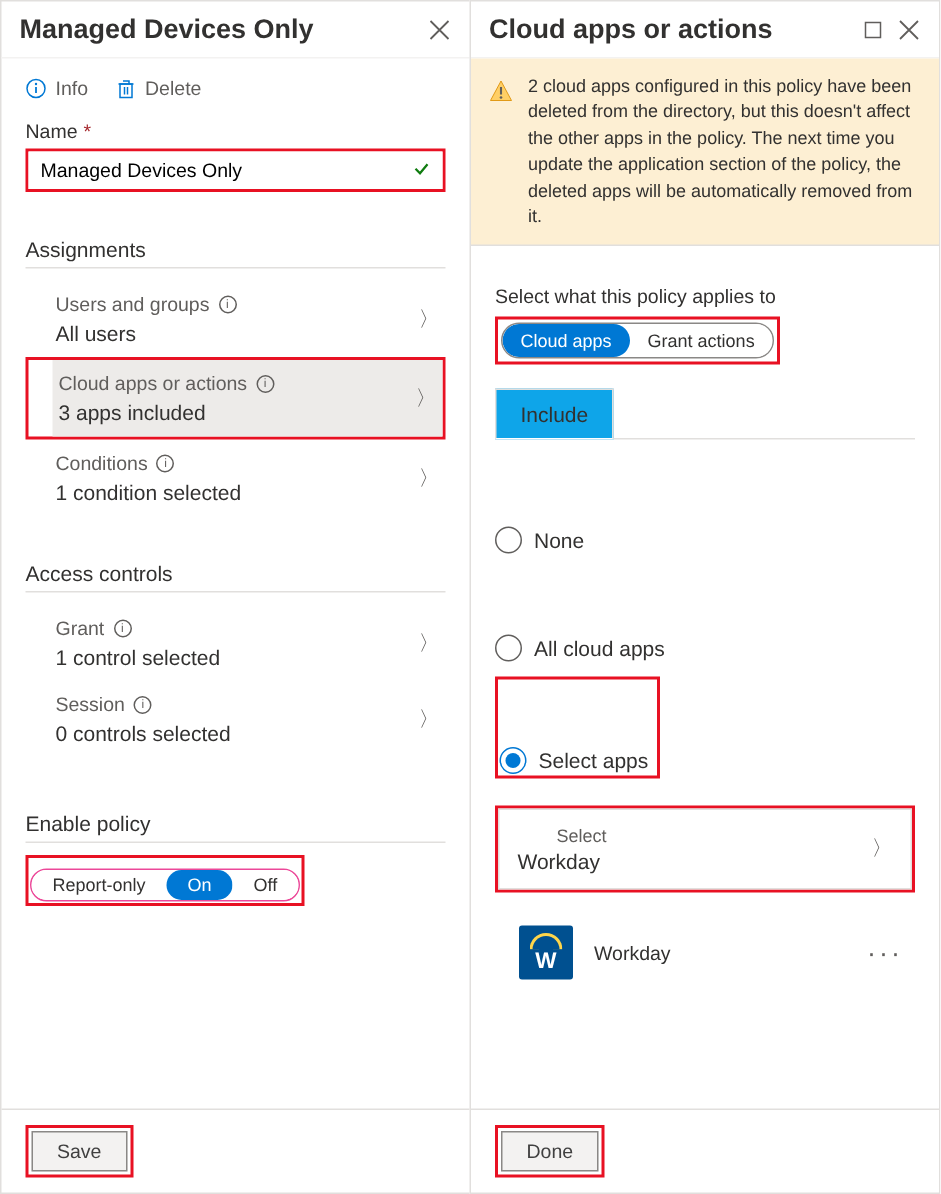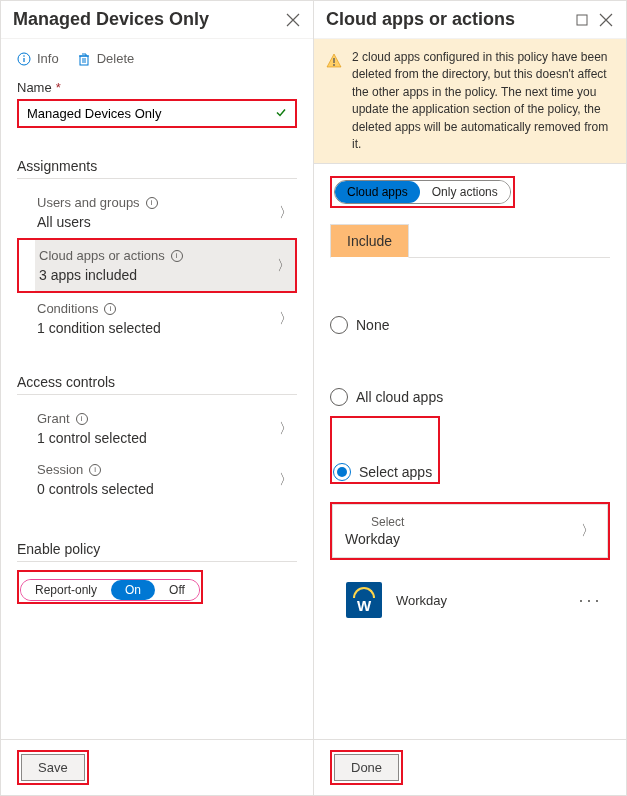--- a/index.html
+++ b/index.html
@@ -111,33 +111,33 @@
 }
 .pill-toggle span {
   padding: 4px 12px;
   font-size: 12px;
   cursor: pointer;
   background: #fff;
   color: #323130;
 }
 .pill-toggle span.active {
   background: #0078d4;
-  color: #000000;
+  color: #ffffff;
   border-radius: 14px;
 }
 .tabs { display: flex; gap: 0; margin-top: 16px; border-bottom: 1px solid #e1dfdd; }
 .tab {
   padding: 8px 16px;
   font-size: 14px;
   cursor: pointer;
   color: #323130;
   border: 1px solid transparent;
   margin-bottom: -1px;
 }
-.tab.active { border: 1px solid #e1dfdd; border-bottom-color: #fff; background: #fdba74; }
+.tab.active { border: 1px solid #e1dfdd; border-bottom-color: #fff; background: #0ea5e9; }
 .tab.inactive { color: #0078d4; }
 .radio-group { margin-top: 14px; display: flex; flex-direction: column; gap: 10px; }
 .radio-row { display: flex; align-items: center; gap: 8px; cursor: pointer; font-size: 14px; margin-top: 44px; }
 .radio {
   width: 18px; height: 18px; border-radius: 50%;
   border: 1px solid #605e5c; display: inline-flex;
   align-items: center; justify-content: center;
   flex-shrink: 0;
 }
 .radio.checked { border-color: #0078d4; }
@@ -334,24 +334,25 @@
       <svg width="16" height="16" viewBox="0 0 16 16">
           <path d="M8 1 L15 14 H1 Z" fill="#ffcf66" stroke="#de9208" stroke-width="0.6"></path>
           <rect x="7.3" y="5" width="1.4" height="5" fill="#605e5c"></rect>
           <circle cx="8" cy="12" r="0.9" fill="#605e5c"></circle>
         </svg>
     </span>
     <span>2 cloud apps configured in this policy have been deleted from the directory, but this doesn't affect the other apps in the policy. The next time you update the application section of the policy, the deleted apps will be automatically removed from it.</span>
   </div>
 
   <div class="panel-body">
+    <div class="section-sub">Select what this policy applies to</div>
     <span class="hl" style="padding:2px;">
       <span class="pill-toggle">
         <span class="active">Cloud apps</span>
-        <span>Only actions</span>
+        <span>Grant actions</span>
       </span>
     </span>
 
     <div class="tabs">
       <div class="tab active">Include</div>
     </div>
 
     <div class="radio-group">
       <div class="radio-row">
         <span class="radio"></span>

